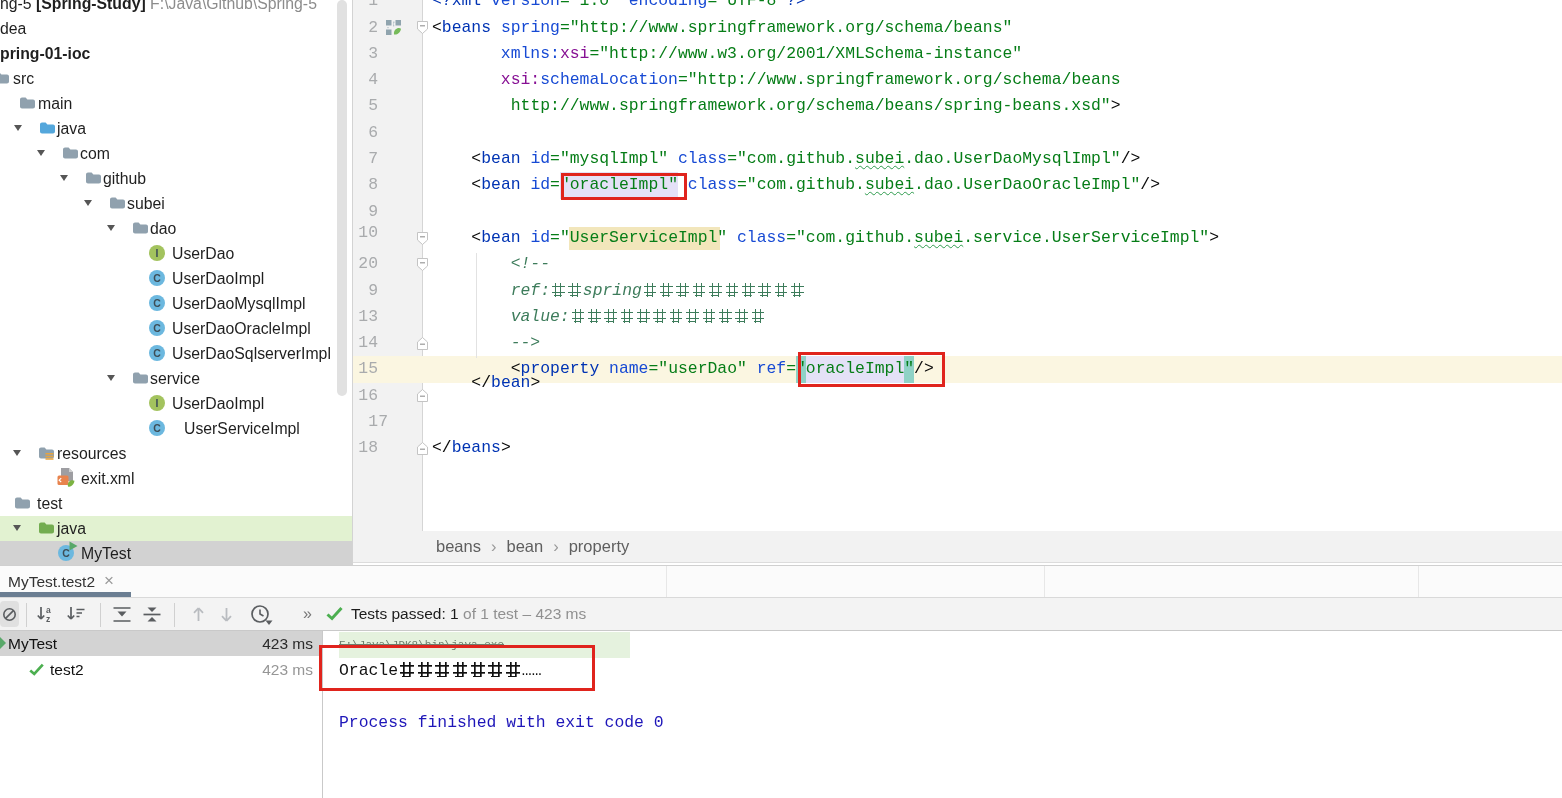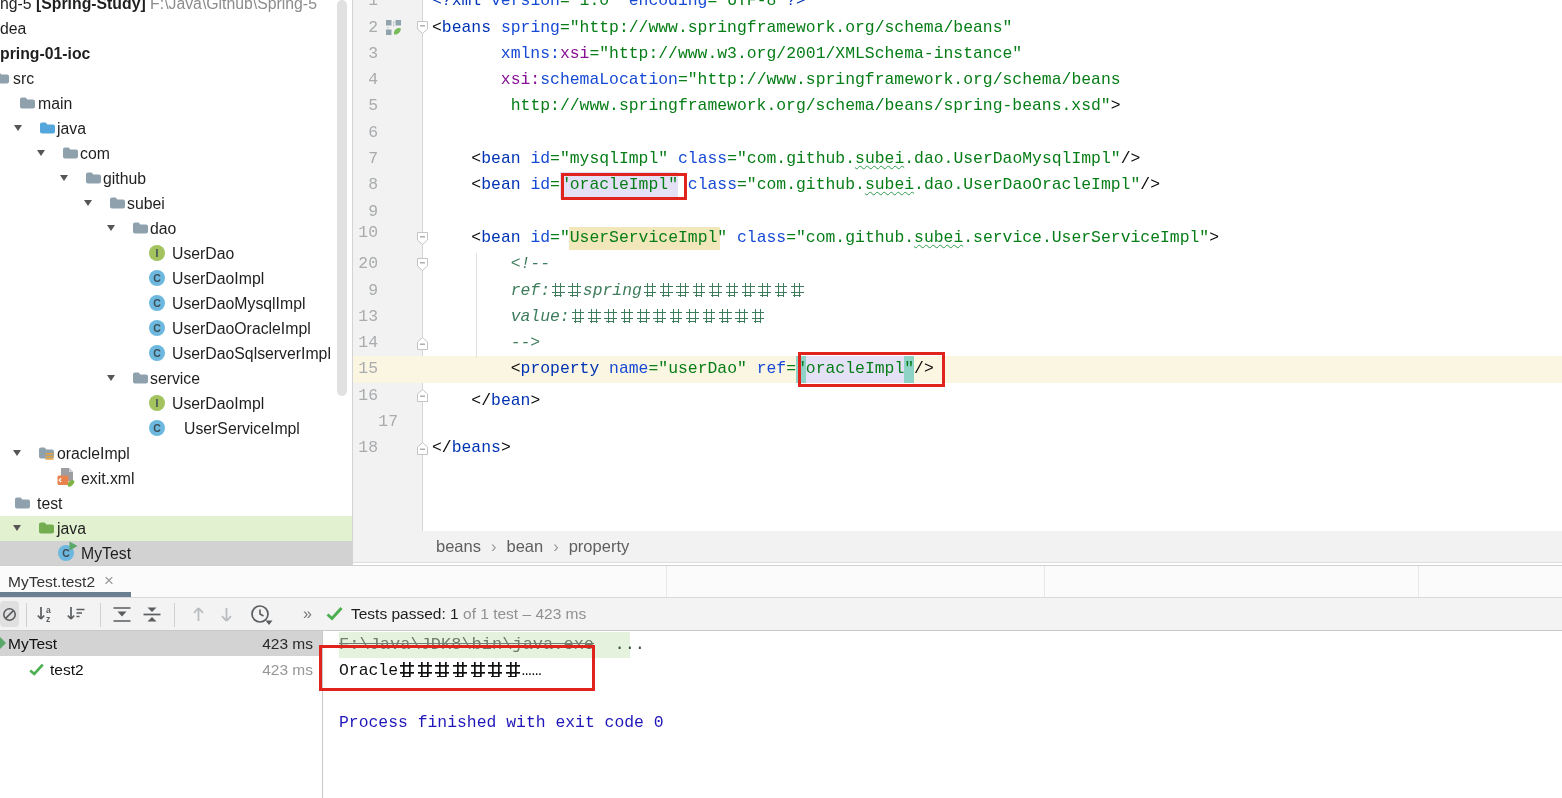--- a/index.html
+++ b/index.html
@@ -59,41 +59,41 @@
 <div class="line" style="top:67.1px">       <span class="p">xsi:</span><span class="a">schemaLocation</span><span class="s">="http://www.springframework.org/schema/beans</span></div>
 <div class="line" style="top:93.4px">        <span class="s">http://www.springframework.org/schema/beans/spring-beans.xsd"</span><span class="b">&gt;</span></div>
 <div class="line" style="top:146px">    <span class="b">&lt;</span><span class="t">bean</span> <span class="a">id</span><span class="s">="mysqlImpl"</span> <span class="a">class</span><span class="s">="com.github.<span class="wav">subei</span>.dao.UserDaoMysqlImpl"</span><span class="b">/&gt;</span></div>
 <div class="line" style="top:172.3px">    <span class="b">&lt;</span><span class="t">bean</span> <span class="a">id</span><span class="s">="oracleImpl"</span> <span class="a">class</span><span class="s">="com.github.<span class="wav">subei</span>.dao.UserDaoOracleImpl"</span><span class="b">/&gt;</span></div>
 <div class="line" style="top:224.9px">    <span class="b">&lt;</span><span class="t">bean</span> <span class="a">id</span><span class="s">="UserServiceImpl"</span> <span class="a">class</span><span class="s">="com.github.<span class="wav">subei</span>.service.UserServiceImpl"</span><span class="b">&gt;</span></div>
 <div class="line c" style="top:251.2px">        &lt;!--</div>
 <div class="line c" style="top:277.5px">        ref:<span class="zh"></span><span class="zh"></span>spring<span class="zh"></span><span class="zh"></span><span class="zh"></span><span class="zh"></span><span class="zh"></span><span class="zh"></span><span class="zh"></span><span class="zh"></span><span class="zh"></span><span class="zh"></span></div>
 <div class="line c" style="top:303.8px">        value:<span class="zh"></span><span class="zh"></span><span class="zh"></span><span class="zh"></span><span class="zh"></span><span class="zh"></span><span class="zh"></span><span class="zh"></span><span class="zh"></span><span class="zh"></span><span class="zh"></span><span class="zh"></span></div>
 <div class="line c" style="top:330.1px">        --&gt;</div>
 <div class="line" style="top:356.4px">        <span class="b">&lt;</span><span class="t">property</span> <span class="a">name</span><span class="s">="userDao"</span> <span class="a">ref</span><span class="s">="oracleImpl"</span><span class="b">/&gt;</span></div>
-<div class="line" style="top:388px">    <span class="b">&lt;/</span><span class="t">bean</span><span class="b">&gt;</span></div>
+<div class="line" style="top:370px">    <span class="b">&lt;/</span><span class="t">bean</span><span class="b">&gt;</span></div>
 <div class="line" style="top:435.3px"><span class="b">&lt;/</span><span class="t">beans</span><span class="b">&gt;</span></div>
 </div>
 <div id="nums">
 <div class="num" style="top:-11.8px">1</div>
 <div class="num" style="top:14.5px">2</div>
 <div class="num" style="top:40.8px">3</div>
 <div class="num" style="top:67.1px">4</div>
 <div class="num" style="top:93.4px">5</div>
 <div class="num" style="top:119.7px">6</div>
 <div class="num" style="top:146px">7</div>
 <div class="num" style="top:172.3px">8</div>
 <div class="num" style="top:198.6px">9</div>
 <div class="num" style="top:220px;left:342px;width:36px">10</div>
 <div class="num" style="top:251.2px;left:342px;width:36px">20</div>
 <div class="num" style="top:277.5px;left:342px;width:36px">9</div>
 <div class="num" style="top:303.8px;left:342px;width:36px">13</div>
 <div class="num" style="top:330.1px;left:342px;width:36px">14</div>
 <div class="num" style="top:356.4px;left:342px;width:36px">15</div>
 <div class="num" style="top:382.7px;left:342px;width:36px">16</div>
-<div class="num" style="top:409px;left:362px;width:36px">17</div>
+<div class="num" style="top:409px;left:352px;width:36px">17</div>
 <div class="num" style="top:435.3px;left:342px;width:36px">18</div>
 </div>
 <div id="folds">
 <svg class="fold" style="top:20.2px" viewBox="0 0 13 15">
         <path d="M1.5 1.5h10v7.5L6.5 13.5 1.5 9z" fill="#fff" stroke="#c4c4c4"></path>
         <path d="M4 5.8h5" stroke="#9a9a9a" stroke-width="1.2"></path>
       </svg>
 <svg class="fold" style="top:230.6px" viewBox="0 0 13 15">
         <path d="M1.5 1.5h10v7.5L6.5 13.5 1.5 9z" fill="#fff" stroke="#c4c4c4"></path>
         <path d="M4 5.8h5" stroke="#9a9a9a" stroke-width="1.2"></path>
@@ -187,21 +187,21 @@
 <div class="row" style="left:172px;top:390.5px">UserDaoImpl</div>
 <div class="cir" style="left:149px;top:420px;background:#6cb8df">C</div>
 <div class="row" style="left:184px;top:415.5px">UserServiceImpl</div>
 <div class="arr" style="left:13px;top:450px"></div>
 <svg class="ic" style="left:38px;top:445px" viewBox="0 0 17 16">
         <path d="M1 4.5c0-1.1.9-2 2-2h3.6l1.8 2H14c1.1 0 2 .9 2 2v5c0 1.1-.9 2-2 2H3c-1.1 0-2-.9-2-2z" fill="#90a1ae"></path>
         <g stroke="#e8a33d" stroke-width="1.5">
           <path d="M7.5 8.7h8M7.5 11.4h8M7.5 14.1h8"></path>
         </g>
       </svg>
-<div class="row" style="left:57px;top:440.5px">oracleImpl</div>
+<div class="row" style="left:57px;top:440.5px">resources</div>
 <svg class="abs" style="left:57px;top:468px;width:19px;height:20px" viewBox="0 0 19 20">
         <path d="M4 0h8l4 4v9H4z" fill="#9e9ea2"></path>
         <path d="M12 0l4 4h-4z" fill="#cfcfcf"></path>
         <rect x="0.5" y="7.5" width="11" height="9.5" rx="1.5" fill="#e8834d"></rect>
         <path d="M4.2 10.2L2.2 12.2l2 2" stroke="#fff" stroke-width="1.2" fill="none"></path>
         <path d="M11 18.5c-.8-2.2.2-4.8 2.3-5.8 1.6-.8 3.3-.5 4.2.1-.3 2.4-1.6 4.5-3.6 5.5-1 .5-2.1.5-2.9.2z" fill="#7cb342"></path>
       </svg>
 <div class="row" style="left:81px;top:465.5px">exit.xml</div>
 <svg class="ic" style="left:14px;top:495px" viewBox="0 0 17 16">
         <path d="M1 4.5c0-1.1.9-2 2-2h3.6l1.8 2H14c1.1 0 2 .9 2 2v5c0 1.1-.9 2-2 2H3c-1.1 0-2-.9-2-2z" fill="#90a1ae"></path>
@@ -285,18 +285,18 @@
 <div class="abs" style="left:8px;top:635px;height:17px;line-height:17px;color:#111">MyTest</div>
 <div class="abs" style="left:240px;top:635px;width:73px;text-align:right;height:17px;line-height:17px;color:#2a2a2a">423 ms</div>
 <svg class="abs" style="left:28px;top:661px" width="17" height="17" viewBox="0 0 19 19">
         <path d="M2.5 10.5l4.5 4L16.5 4" stroke="#4caf50" stroke-width="3" fill="none"></path>
       </svg>
 <div class="abs" style="left:50px;top:661px;height:17px;line-height:17px;color:#111">test2</div>
 <div class="abs" style="left:240px;top:661px;width:73px;text-align:right;height:17px;line-height:17px;color:#969696">423 ms</div>
 <div class="abs" style="left:322px;top:631px;width:1px;height:167px;background:#c9c9c9"></div>
 
 <div class="abs" style="left:339px;top:632px;width:291px;height:26px;background:#e5f2de"></div>
-<div class="abs mono" style="left:339px;top:632px;height:22px;line-height:26px;font-size:17px;white-space:pre"><span style="color:#6e7e6c;text-decoration:line-through">F:\Java\JDK8\bin\java.exe</span>  <span style="color:#2f4f38">...</span></div>
+<div class="abs mono" style="left:339px;top:632px;height:22px;line-height:26px;font-size:11px;white-space:pre"><span style="color:#6e7e6c;text-decoration:line-through">F:\Java\JDK8\bin\java.exe</span>  <span style="color:#2f4f38">...</span></div>
 <div class="abs mono" style="left:339px;top:658px;height:26px;line-height:26px;font-size:16.4px;color:#111;white-space:pre">Oracle<span class="zhc"></span><span class="zhc"></span><span class="zhc"></span><span class="zhc"></span><span class="zhc"></span><span class="zhc"></span><span class="zhc"></span>……</div>
 <div class="abs mono" style="left:339px;top:710px;height:26px;line-height:26px;font-size:16.4px;color:#1e16b9;white-space:pre">Process finished with exit code 0</div>
 <div class="redbox" style="left:319px;top:645px;width:270px;height:40px"></div>
 </div>
 
 </div>
 </body></html>

